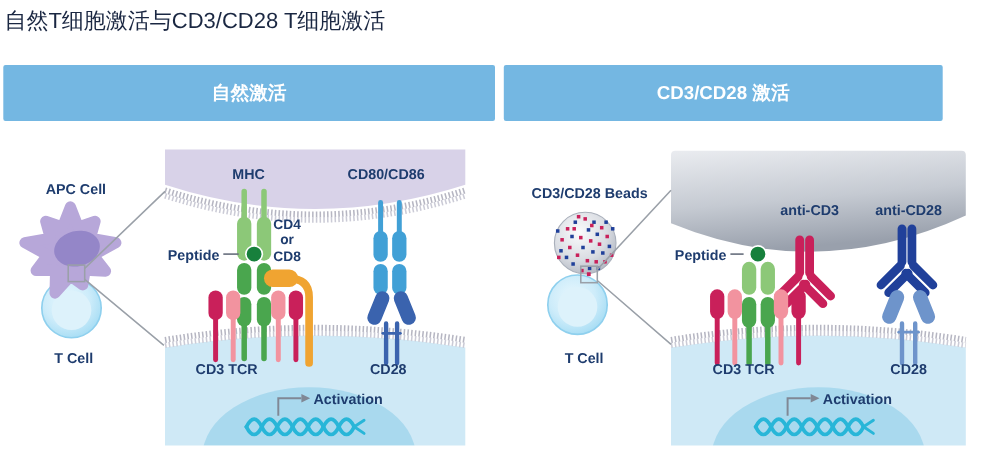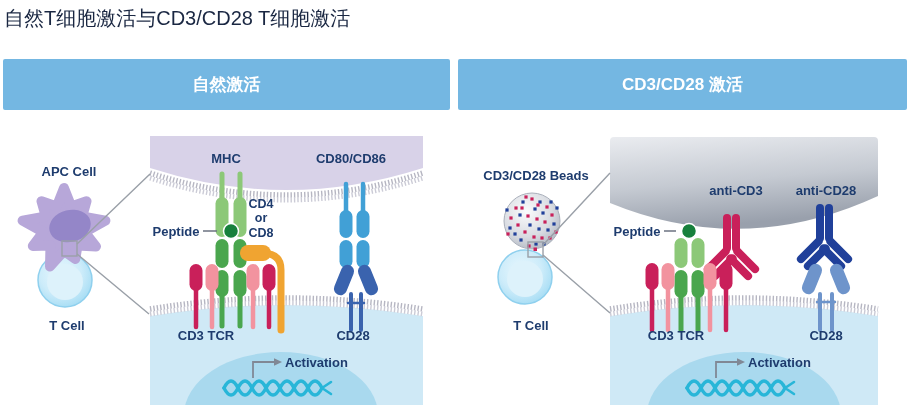--- a/index.html
+++ b/index.html
@@ -10,21 +10,21 @@
   .page-title{
     position:absolute;left:4px;top:5px;font-size:20px;font-weight:normal;
     color:var(--title_text);white-space:nowrap;
   }
   .panel-header{
     position:absolute;top:59px;height:51px;background:var(--header_bg);
     color:#ffffff;font-size:17px;font-weight:bold;
     display:flex;align-items:center;justify-content:center;border-radius:2px;
   }
   #hdrL{left:3px;width:447px;}
-  #hdrR{left:458px;width:449px;}
+  #hdrR{left:458px;width:399px;}
   svg.art{position:absolute;left:0;top:0;}
   .lbl{font-size:13px;font-weight:bold;fill:var(--label_text);}
   .lbl-s{font-size:12.5px;font-weight:bold;fill:var(--label_text);}
 
   .f-region-apc{fill:var(--apc_region);}
   .f-region-tcell{fill:var(--tcell_region);}
   .f-nucleus{fill:var(--nucleus_blue);}
   .membrane1{fill:none;stroke:var(--membrane_gray);stroke-width:5.5;stroke-dasharray:1.4 2;}
   .membrane2{fill:none;stroke:var(--membrane_gray2);stroke-width:5;stroke-dasharray:1.4 2;}
   .f-mhc{fill:var(--mhc_green);}   .s-mhc{stroke:var(--mhc_green);stroke-width:5;stroke-linecap:round;fill:none;}

